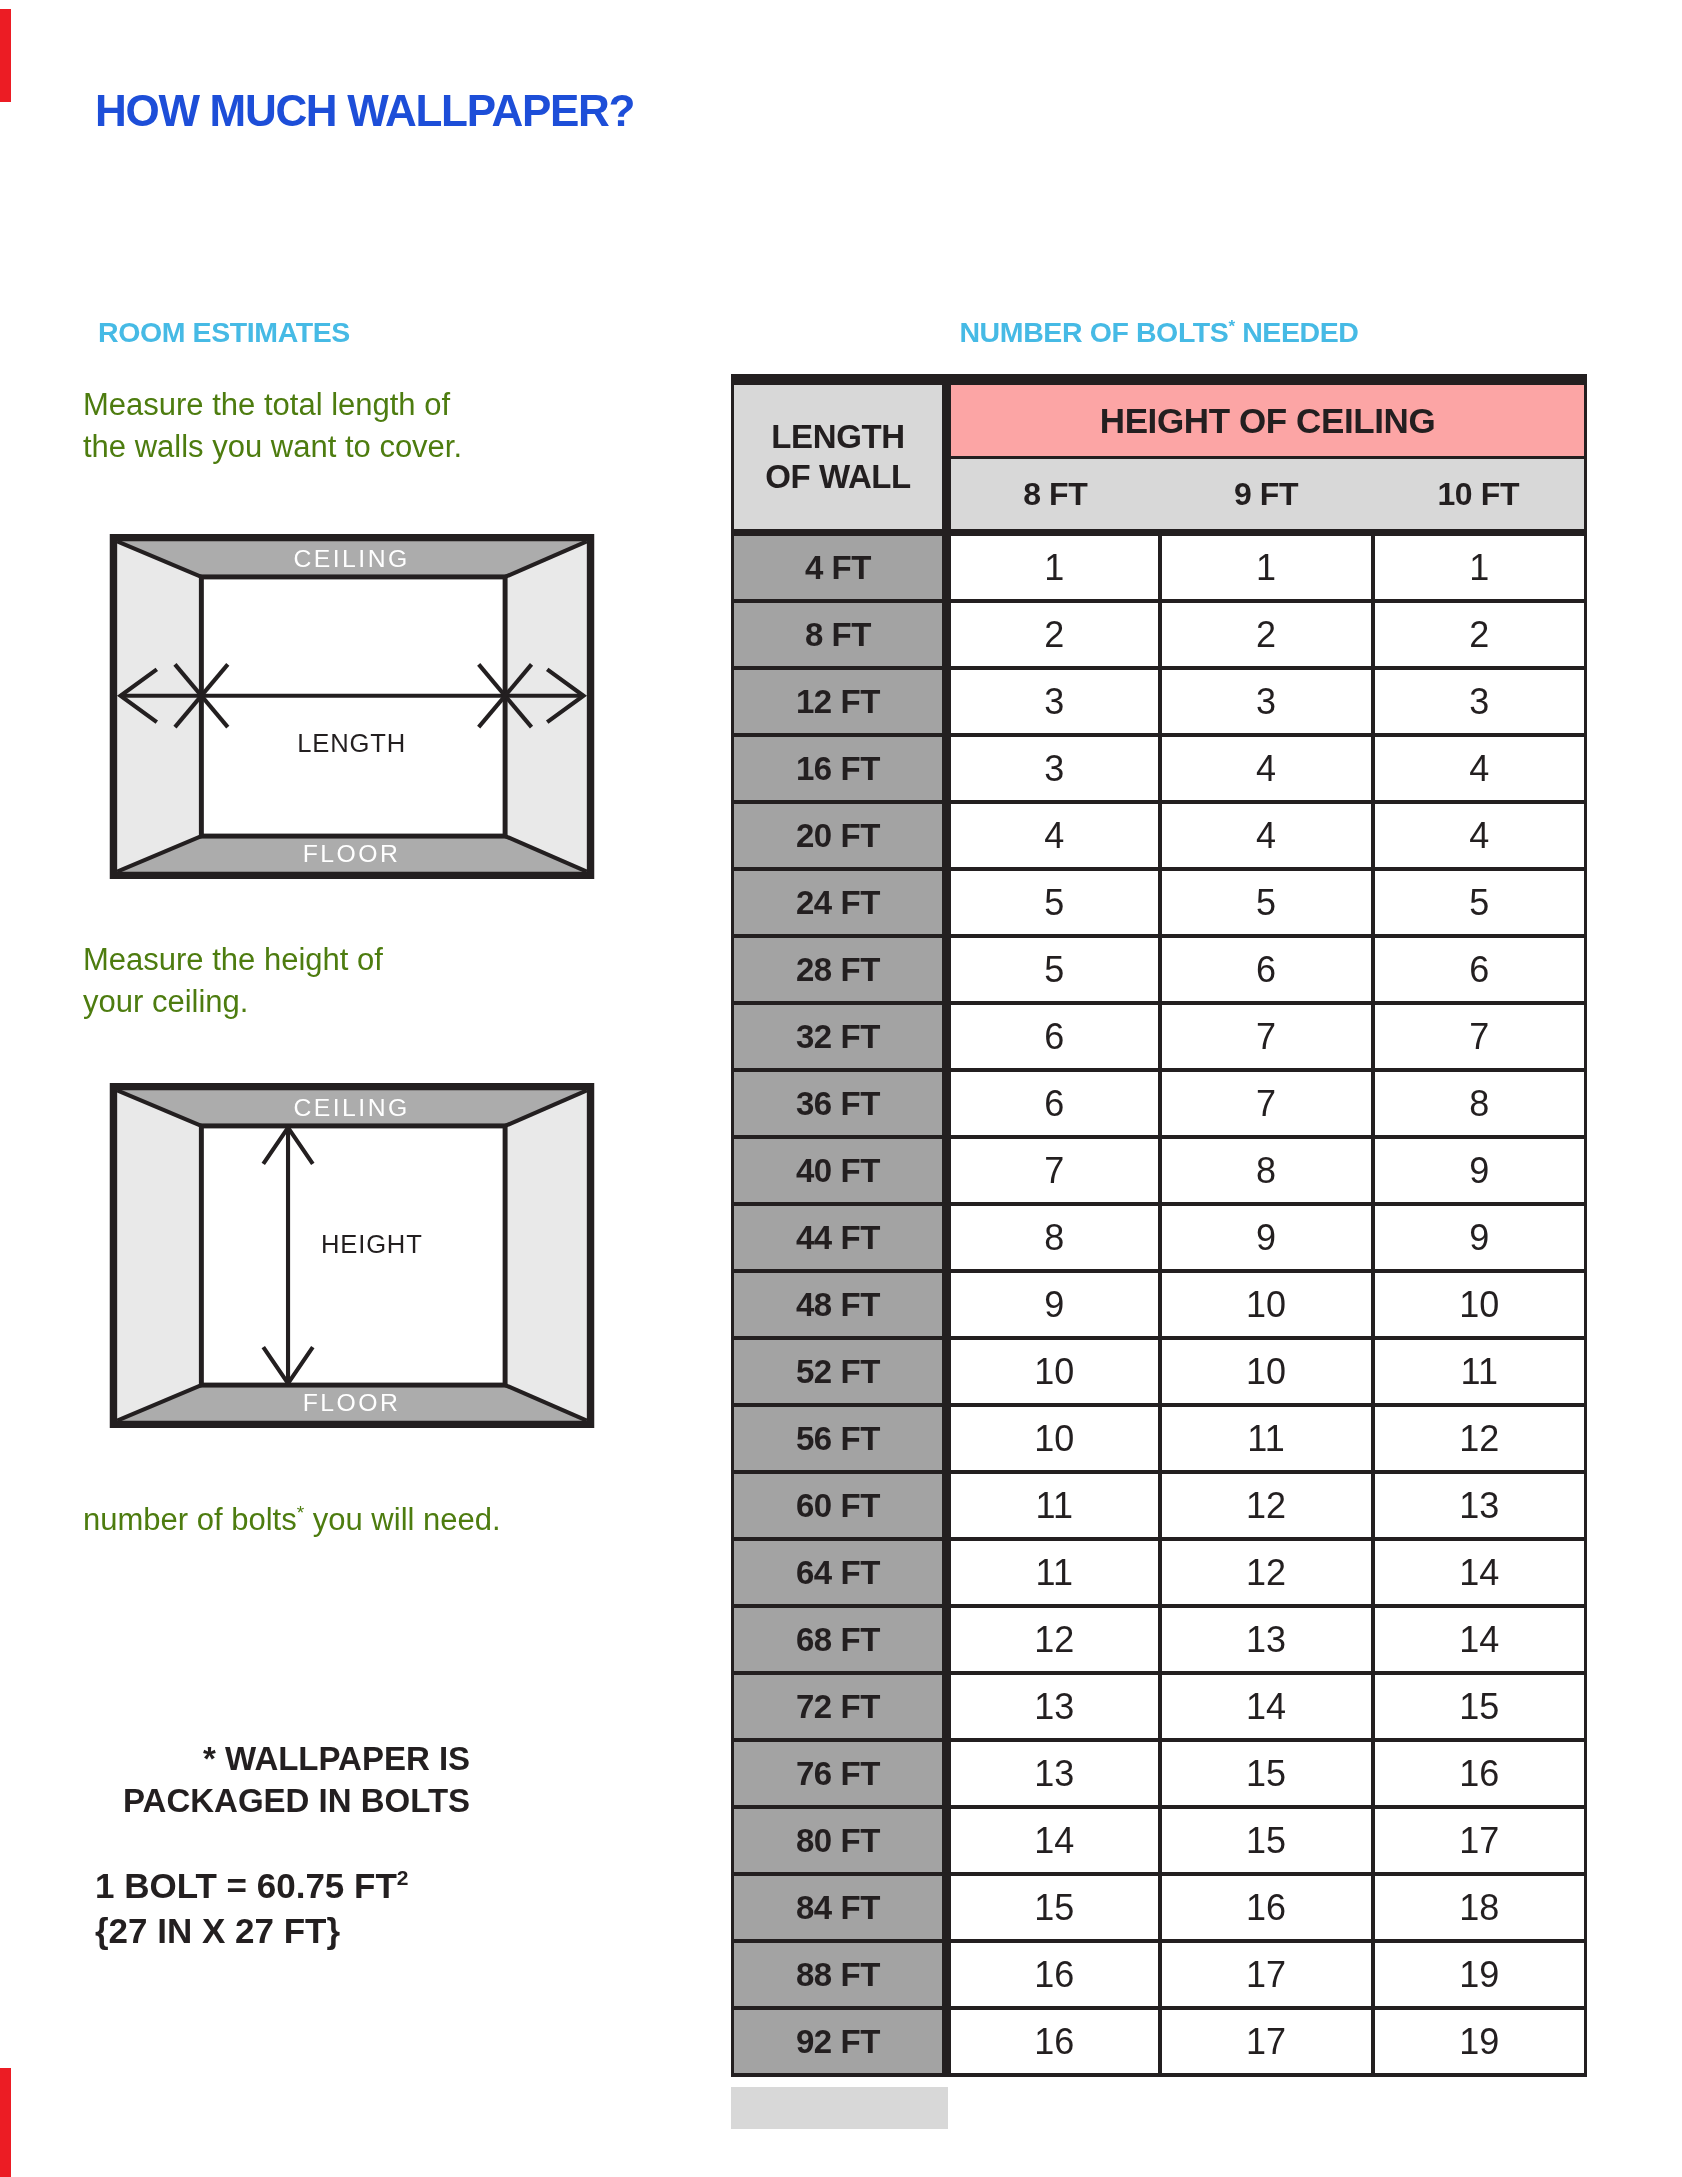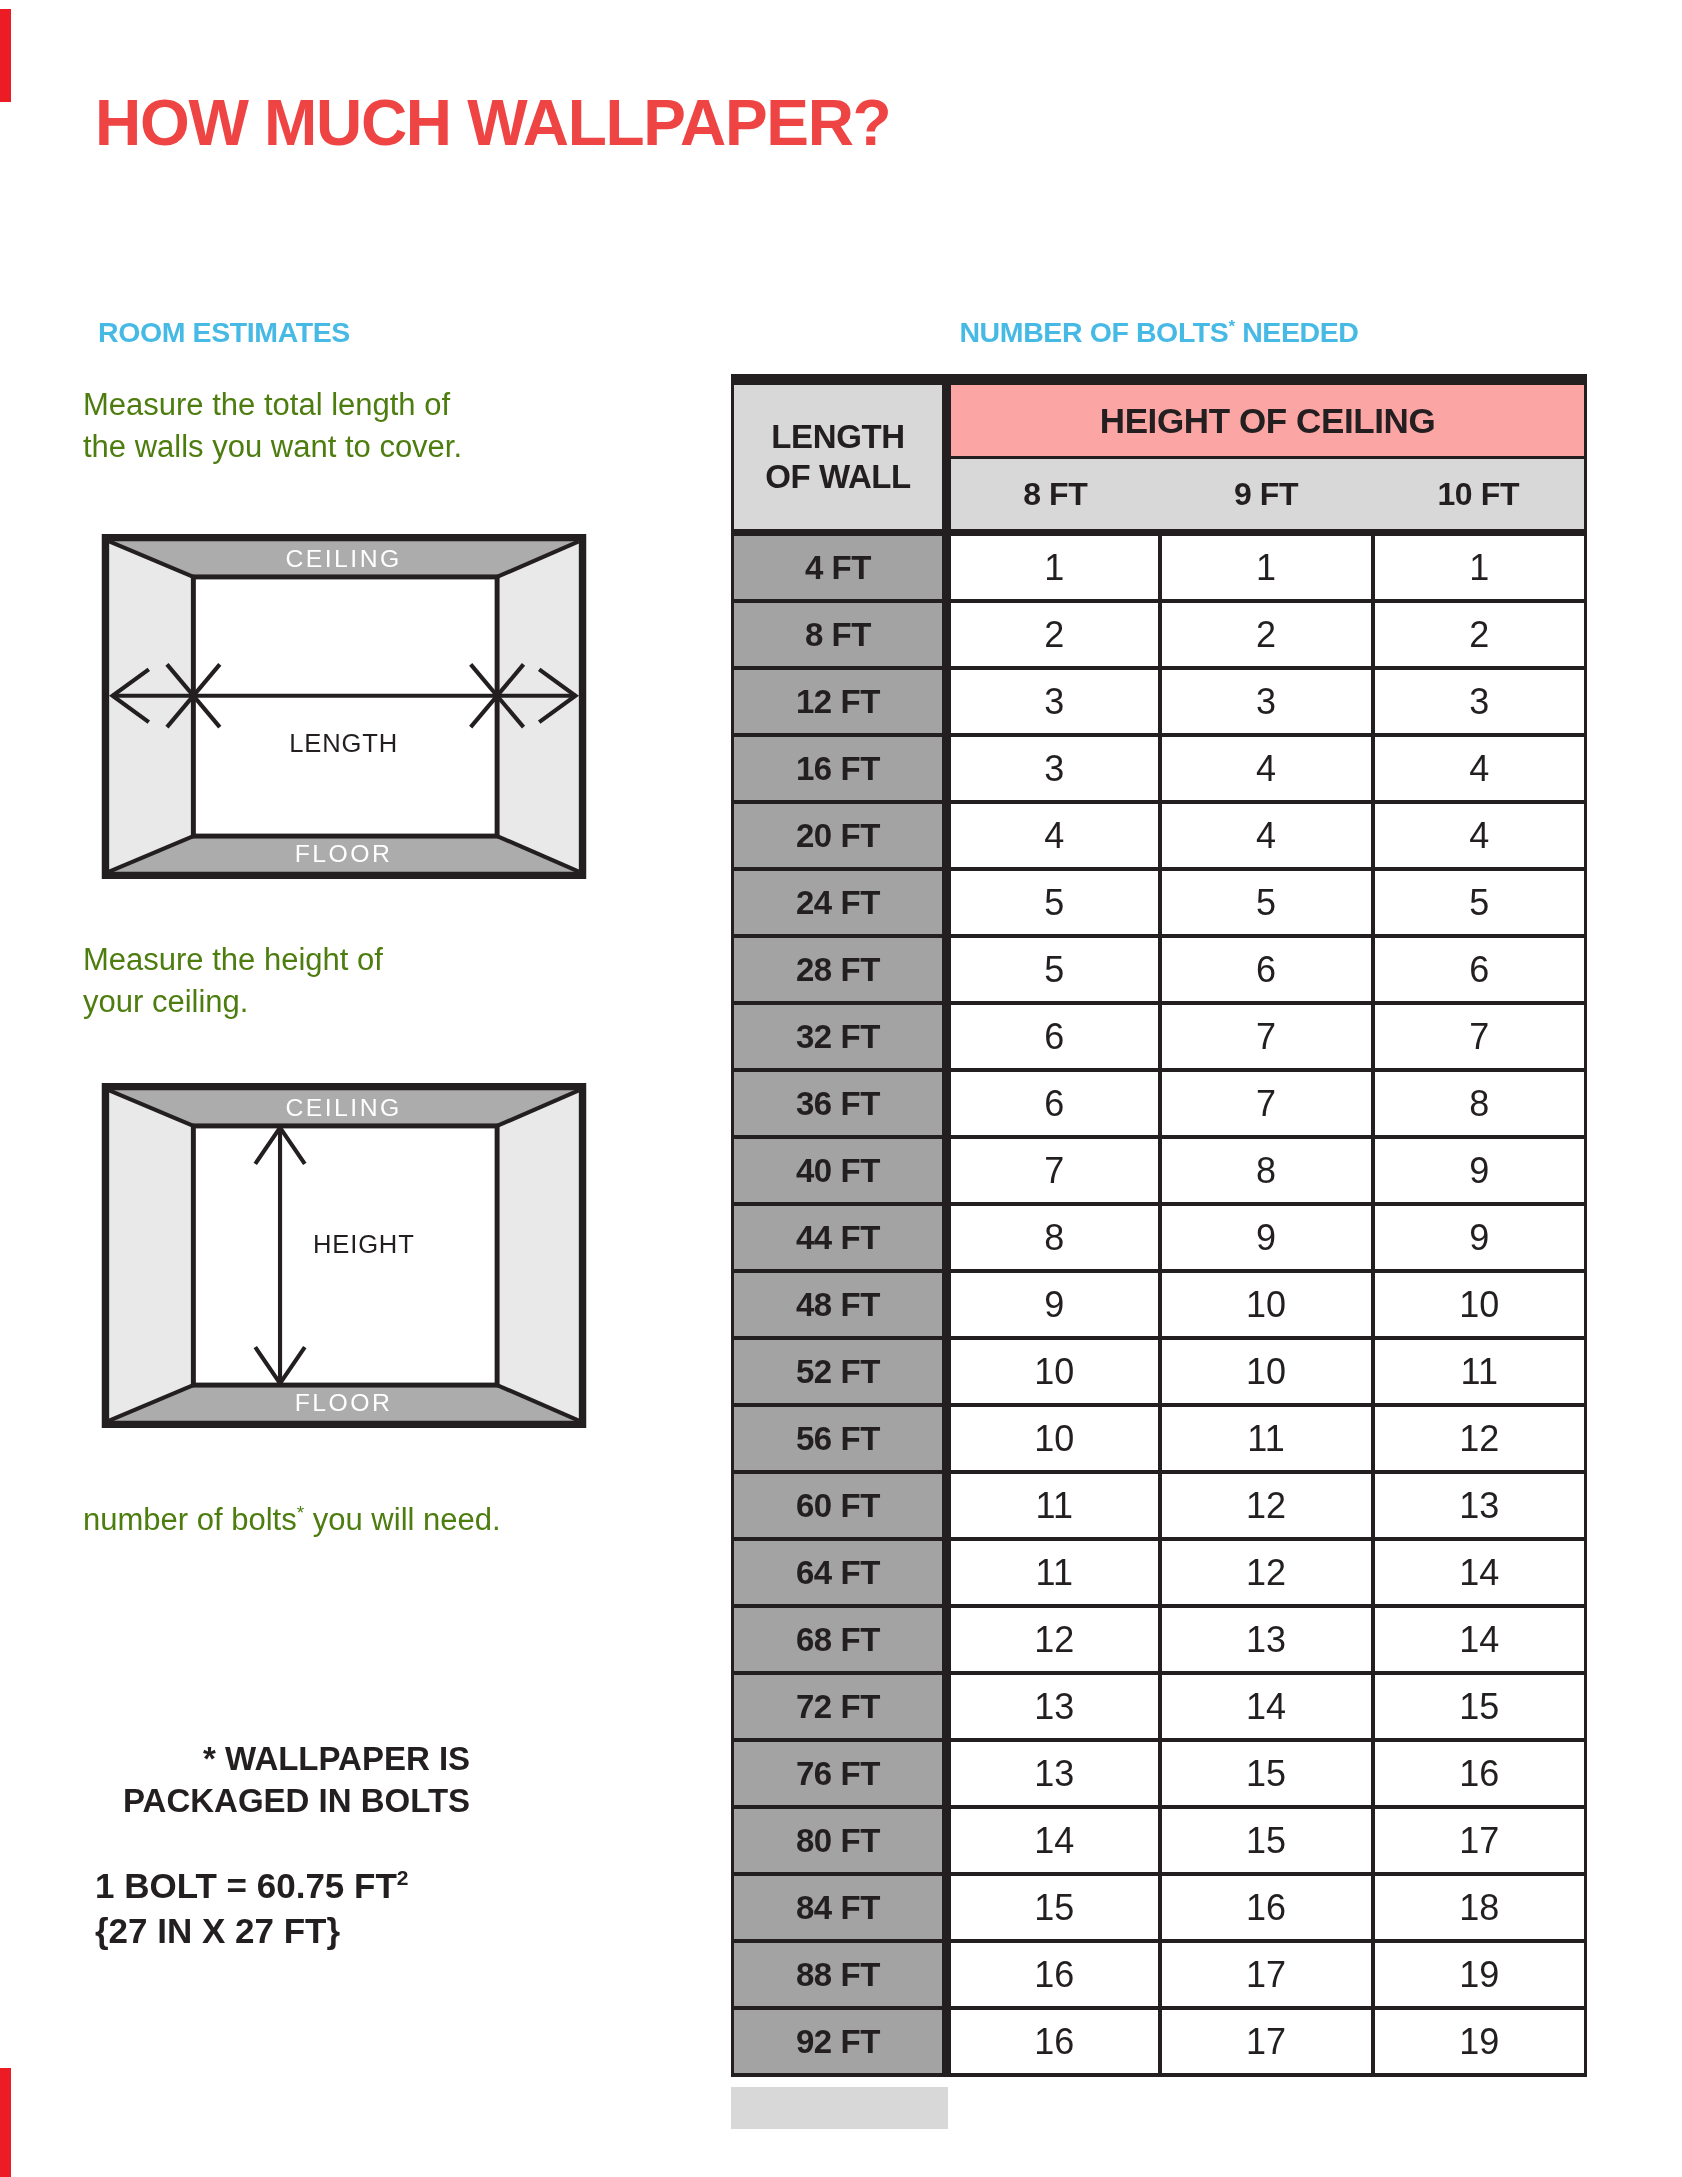--- a/index.html
+++ b/index.html
@@ -9,39 +9,39 @@
     color:#231f20;overflow:hidden;
   }
   .abs{position:absolute;}
 
   
   .bleed{left:0;width:11.2px;background:#ec1c24;}
   .bleed.top{top:8.6px;height:93px;}
   .bleed.bottom{top:2068px;height:109px;}
 
   
-  .page-title{left:95px;top:86px;font-size:64px;font-weight:bold;color:#ef4444;letter-spacing:-1.3px;white-space:nowrap;}
+  .page-title{left:95px;top:86px;font-size:44px;font-weight:bold;color:#1d4ed8;letter-spacing:-1.3px;white-space:nowrap;}
   .section-heading{font-size:28.5px;font-weight:bold;color:#46bae5;letter-spacing:-0.4px;white-space:nowrap;}
   .room-estimates{left:98px;top:316px;}
   .bolts-heading{left:731px;top:316px;width:856px;text-align:center;}
   .bolts-heading sup{font-size:60%;vertical-align:super;}
 
   
   .copy{left:83px;font-size:31px;line-height:42px;color:#4d7c0f;}
   .copy sup{font-size:62%;vertical-align:super;}
   .para1{top:384px;}
   .para2{top:939px;}
   .para3{top:1492px;}
   .footnote{left:95px;top:1738px;font-size:33px;font-weight:bold;line-height:42px;text-align:right;}
   .footnote .line2{padding-left:28px;}
   .boltinfo{left:95px;top:1855px;font-size:35px;font-weight:bold;line-height:45px;}
   .boltinfo sup{font-size:60%;vertical-align:super;}
 
   
-  .diagram{left:90px;width:508px;height:345px;text-align:center;}
+  .diagram{left:98px;width:508px;height:345px;text-align:center;}
   .diagram1{top:534px;}
   .diagram2{top:1083px;}
   .diagram svg{display:block;width:100%;height:100%;}
   .diag-caption{fill:#ffffff;font-size:30px;letter-spacing:3px;font-family:"Liberation Sans",sans-serif;}
   .diag-label{fill:#231f20;font-size:31px;letter-spacing:1px;font-family:"Liberation Sans",sans-serif;}
 
   
   .table-wrap{left:731px;top:374px;width:856px;}
   table.bolts{border-collapse:collapse;table-layout:fixed;width:856px;border-top:11.2px solid #231f20;}
   table.bolts td{padding:0;text-align:center;vertical-align:middle;}

